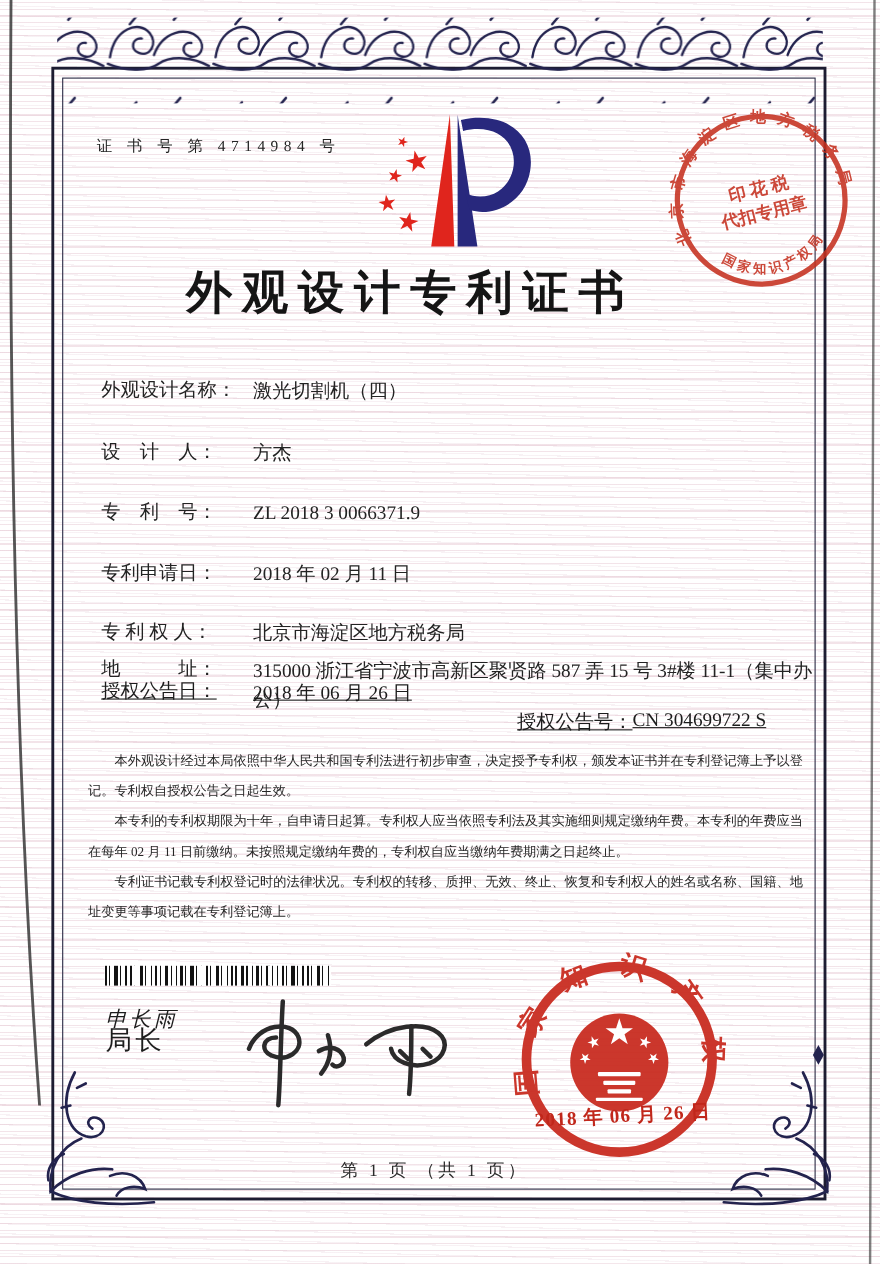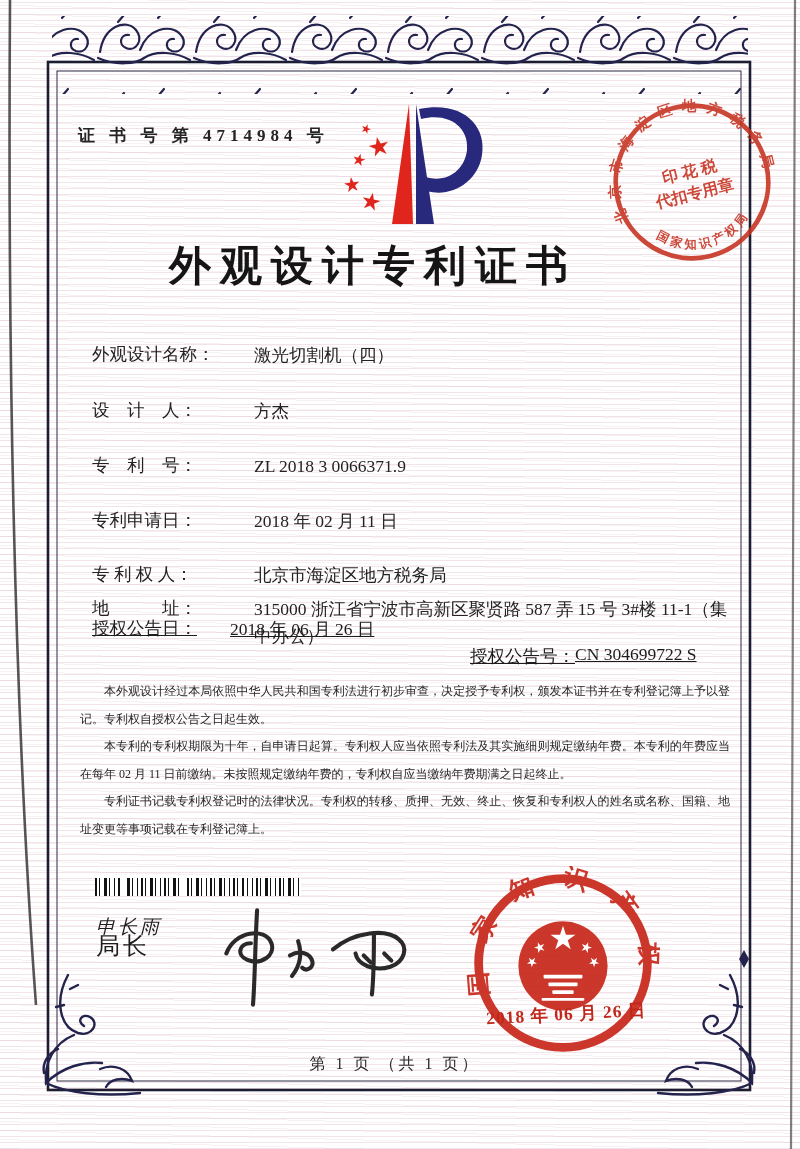--- a/index.html
+++ b/index.html
@@ -9,25 +9,25 @@
     background-color:#ffffff;
     background-image:
       repeating-linear-gradient(0deg, rgba(214,164,182,.30) 0 1px, transparent 1px 6px),
       repeating-linear-gradient(1.5deg, rgba(205,158,180,.14) 0 1px, transparent 1px 9px);
     overflow:hidden;
     font-family:"Liberation Serif","DejaVu Serif",serif;
     color:#1c1c1c;
   }
   .abs{position:absolute;}
   
-  .cert-no{left:78px;top:124px;font-size:17px;letter-spacing:5px;color:#242424;font-weight:bold;}
+  .cert-no{left:88px;top:124px;font-size:14px;letter-spacing:5px;color:#242424;}
   
   .title{left:0;top:238px;width:746px;text-align:center;font-size:42px;font-weight:600;letter-spacing:9px;color:#151515;}
   
-  .field-row{left:92px;width:640px;display:flex;font-size:17.5px;color:#232323;gap:24px;}
+  .field-row{left:92px;width:640px;display:flex;font-size:17.5px;color:#232323;}
   .field-label{flex:0 0 138px;white-space:pre;}
   .field-value{flex:1;line-height:27px;}
   .grant-row{left:92px;top:616px;width:660px;display:flex;font-size:17.5px;text-decoration:underline;}
   .grant-row .pair1{width:378px;display:flex;}
   .grant-row .pair2{display:flex;margin-top:28px;}
   
   .body-text{left:80px;top:678px;width:650px;font-size:12px;line-height:27.5px;text-align:justify;color:#262626;}
   .body-text p{margin:0;text-indent:2em;}
   
   .barcode{left:95px;top:878px;width:206px;height:18px;

